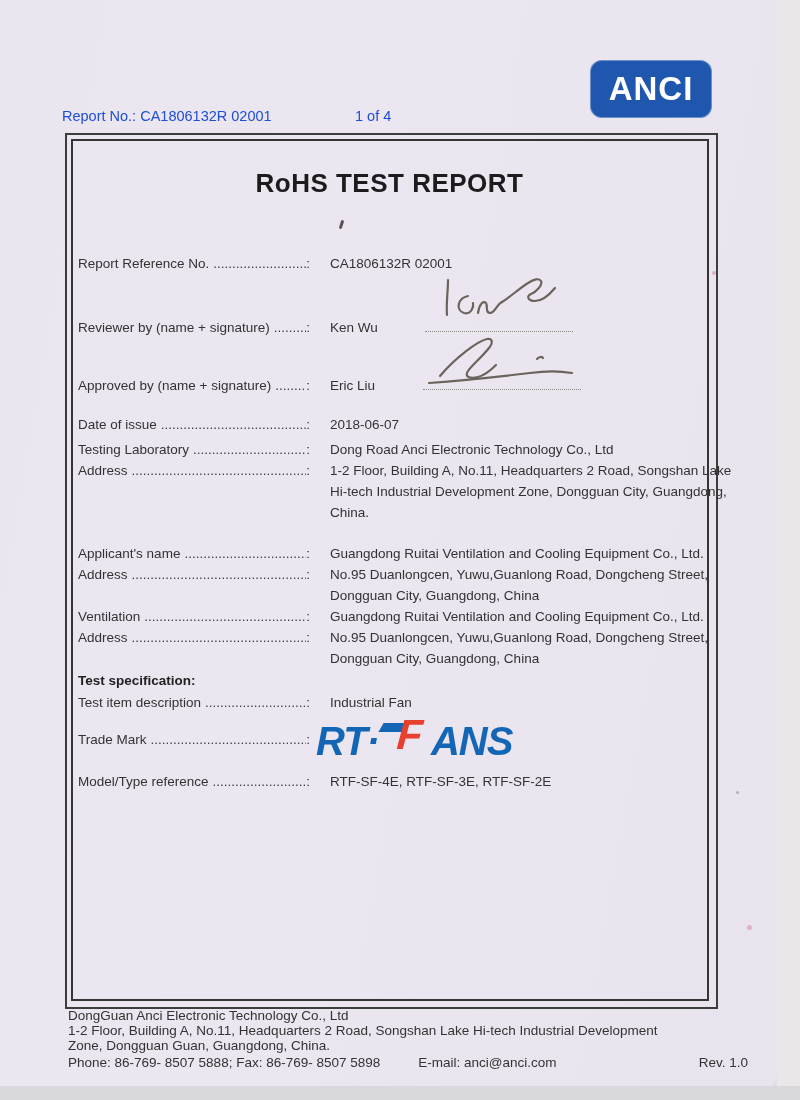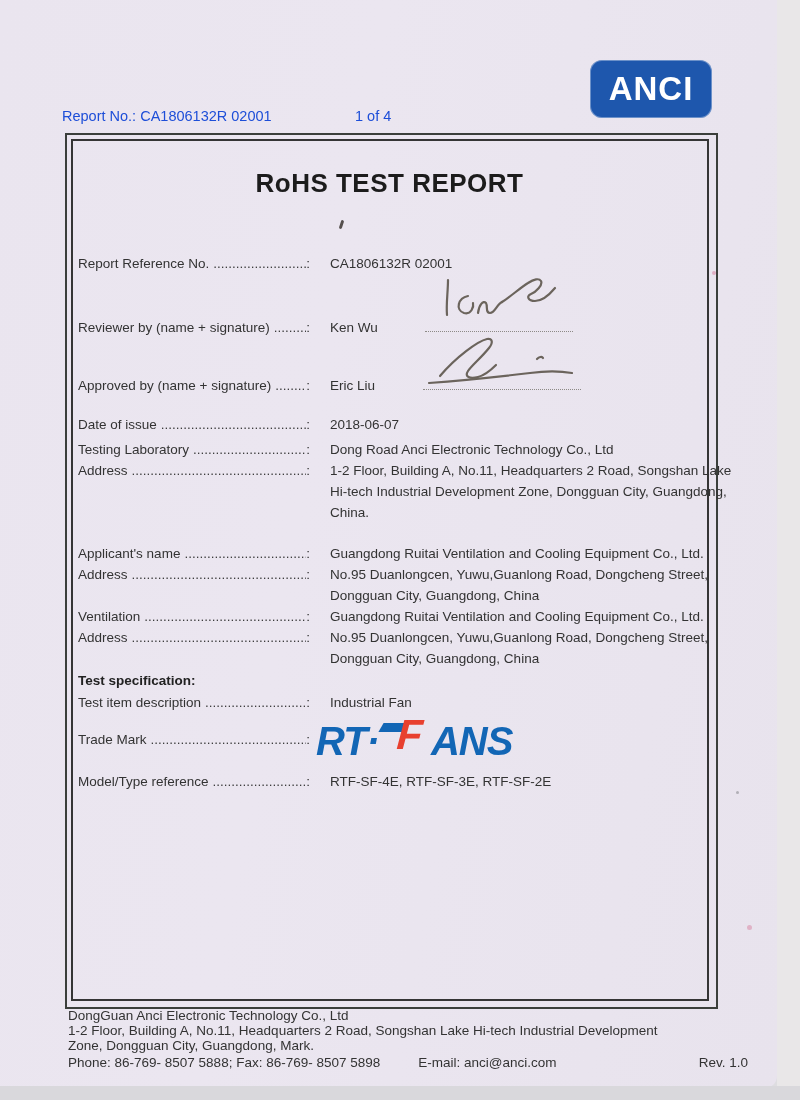--- a/index.html
+++ b/index.html
@@ -248,21 +248,21 @@
     <span class="lblwrap">
         <span class="lbl">Model/Type reference</span>
         <span class="dots">......................................................................</span>
         <span class="colon">:</span>
       </span>
     <div class="val">RTF-SF-4E, RTF-SF-3E, RTF-SF-2E</div>
   </div>
 
   <div class="foot" style="top:1008px">DongGuan Anci Electronic Technology Co., Ltd</div>
   <div class="foot" style="top:1023px">1-2 Floor, Building A, No.11, Headquarters 2 Road, Songshan Lake Hi-tech Industrial Development</div>
-  <div class="foot" style="top:1038px">Zone, Dongguan City, Guangdong, Mark.</div>
+  <div class="foot" style="top:1038px">Zone, Dongguan Guan, Guangdong, China.</div>
   <div class="foot foot-phone" style="top:1055px">
     <span>Phone: 86-769- 8507 5888; Fax: 86-769- 8507 5898</span>
     <span class="email">E-mail: anci@anci.com</span>
     <span class="rev">Rev. 1.0</span>
   </div>
 
   <div class="speck" style="left:712px; top:271px; width:4px; height:4px; background:rgba(216,130,160,.55);"></div>
   <div class="speck" style="left:747px; top:925px; width:5px; height:5px; background:rgba(216,130,160,.5);"></div>
   <div class="speck" style="left:736px; top:791px; width:3px; height:3px; background:rgba(140,140,145,.6);"></div>
 </div>

